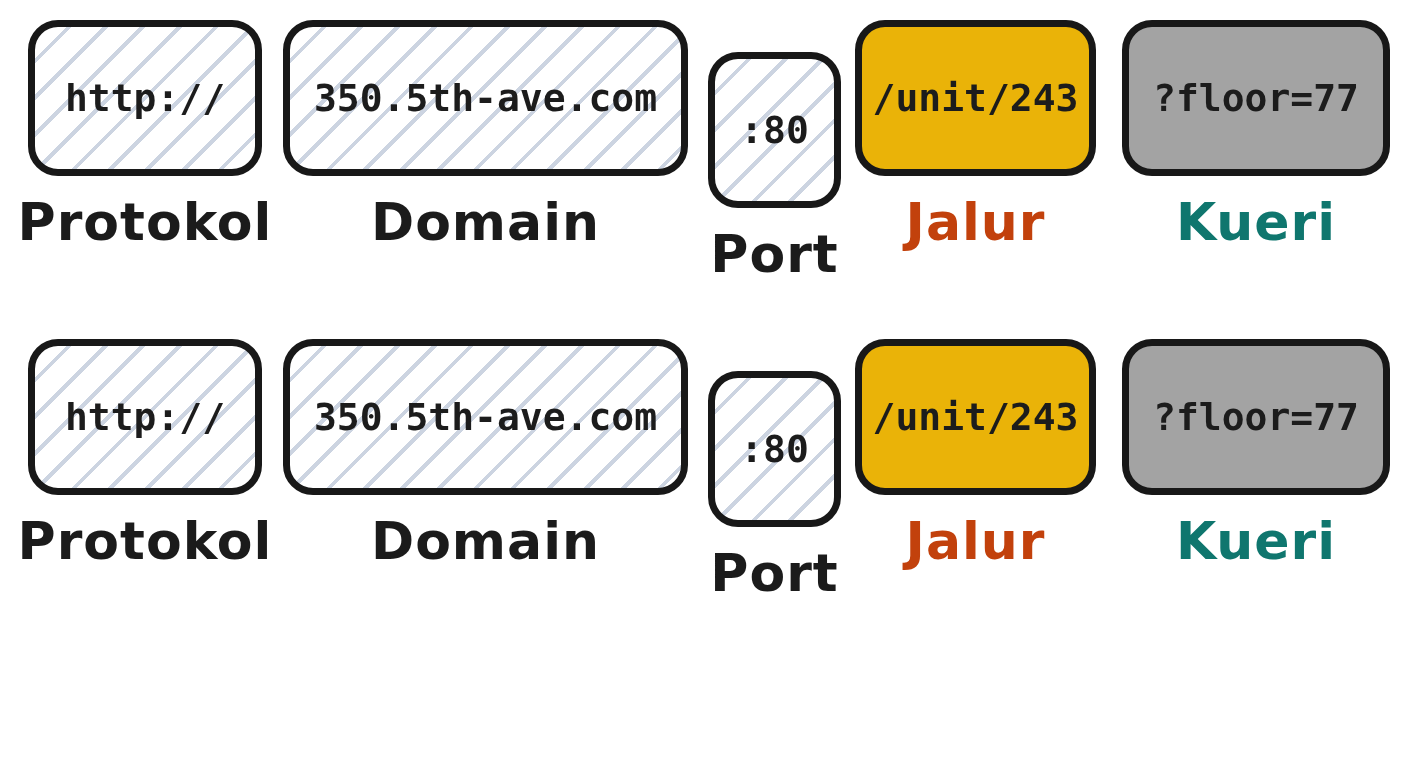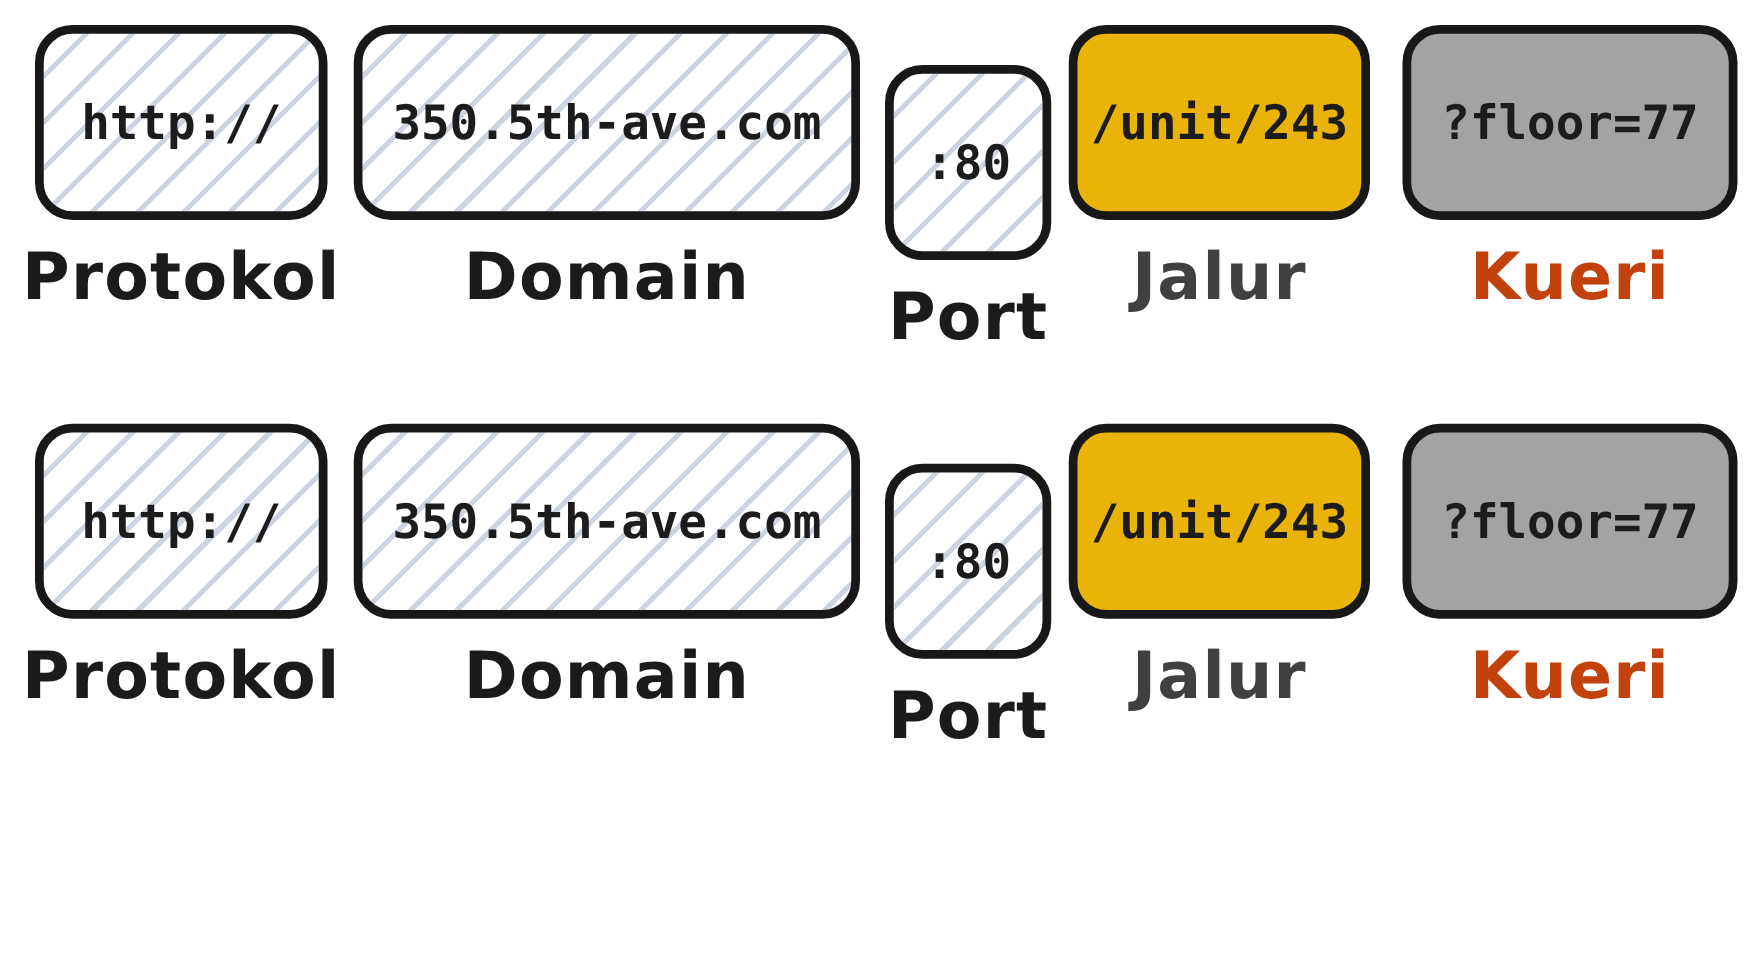--- a/index.html
+++ b/index.html
@@ -65,22 +65,22 @@
   }
   .seg-label {
     margin-top: 18px;
     font-size: 52px;
     font-weight: bold;
     color: #1b1b1b;
     letter-spacing: 1px;
     line-height: 1.1;
     white-space: nowrap;
   }
-  .seg-label.label-path  { color: #404040; }
-  .seg-label.label-query { color: #c2410c; }
+  .seg-label.label-path  { color: #c2410c; }
+  .seg-label.label-query { color: #0f766e; }
 </style>
 </head>
 <body>
 
 <div class="canvas">
 
   <div class="row row-1">
     <div class="seg seg-protocol">
       <div class="box hatched">
         <span class="value">http://</span>

